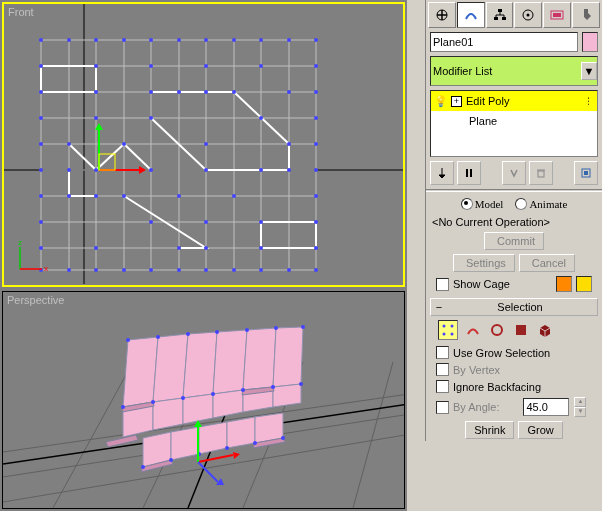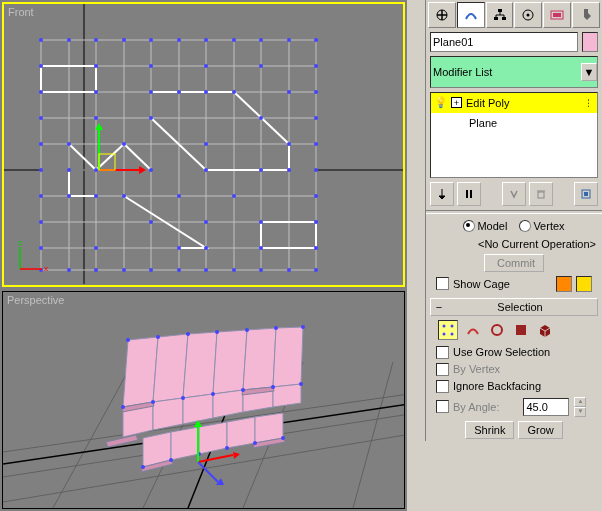--- a/index.html
+++ b/index.html
@@ -102,21 +102,21 @@
 .color-swatch {
   width: 18px;
   height: 18px;
   background: #f4b8d4;
   border: 1px inset #808080;
 }
 .dropdown {
   margin: 2px 4px;
   height: 18px;
   border: 1px inset #808080;
-  background: #86efac;
+  background: #bef264;
   display: flex;
   align-items: center;
   padding: 8px 2px;
   position: relative;
 }
 .dropdown-arrow {
   position: absolute;
   right: 0;
   width: 14px;
   height: 16px;
@@ -174,41 +174,42 @@
 .radio-row {
   display: flex;
   padding: 4px;
   gap: 12px;
   justify-content: center;
 }
 .radio-item {
   display: flex;
   align-items: center;
   gap: 2px;
+  font-family: Liberation Serif, serif;
 }
 .radio {
   width: 10px;
   height: 10px;
   border-radius: 50%;
   border: 1px inset #808080;
   background: #fff;
   position: relative;
 }
 .radio.checked::after {
   content: '';
   position: absolute;
   top: 2px;
   left: 2px;
   width: 4px;
   height: 4px;
   background: #000;
   border-radius: 50%;
 }
 .center-text {
-  text-align: right;
+  text-align: left;
   padding: 2px;
 }
 .btn {
   background: #d4d0c8;
   border: 1px outset #fff;
   padding: 2px 8px;
   font-size: 11px;
   cursor: pointer;
 }
 .btn.disabled {
@@ -587,26 +588,30 @@
     <div class="divider"></div>
 
     <div style="padding:0 4px">
       <div class="radio-row">
         <div class="radio-item">
           <div class="radio checked"></div>
           <span>Model</span>
         </div>
         <div class="radio-item">
           <div class="radio"></div>
-          <span>Vertex</span>
+          <span>Animate</span>
         </div>
       </div>
       <div class="center-text">&lt;No Current Operation&gt;</div>
       <div class="btn-row">
         <button class="btn disabled">Commit</button>
+      </div>
+      <div class="btn-row">
+        <button class="btn disabled">Settings</button>
+        <button class="btn disabled">Cancel</button>
       </div>
       <div class="check-row">
         <div class="checkbox"></div>
         <span style="flex:1">Show Cage</span>
         <div class="color-box" style="background:#ff8800"></div>
         <div class="color-box" style="background:#ffdd00"></div>
       </div>
     </div>
 
     <div class="rollout-header" style="margin:4px 4px 0 4px">

